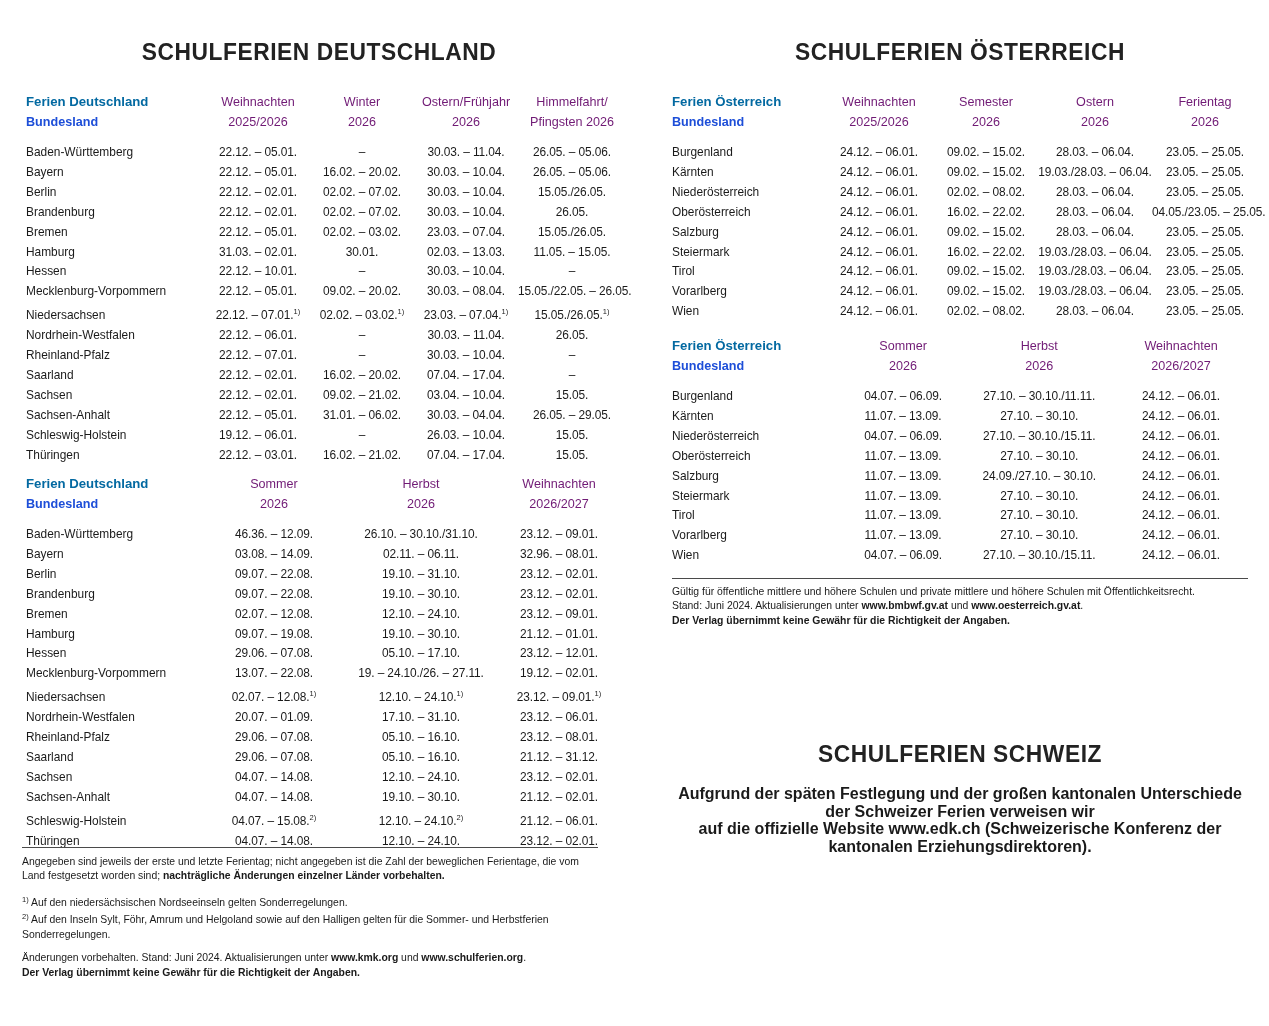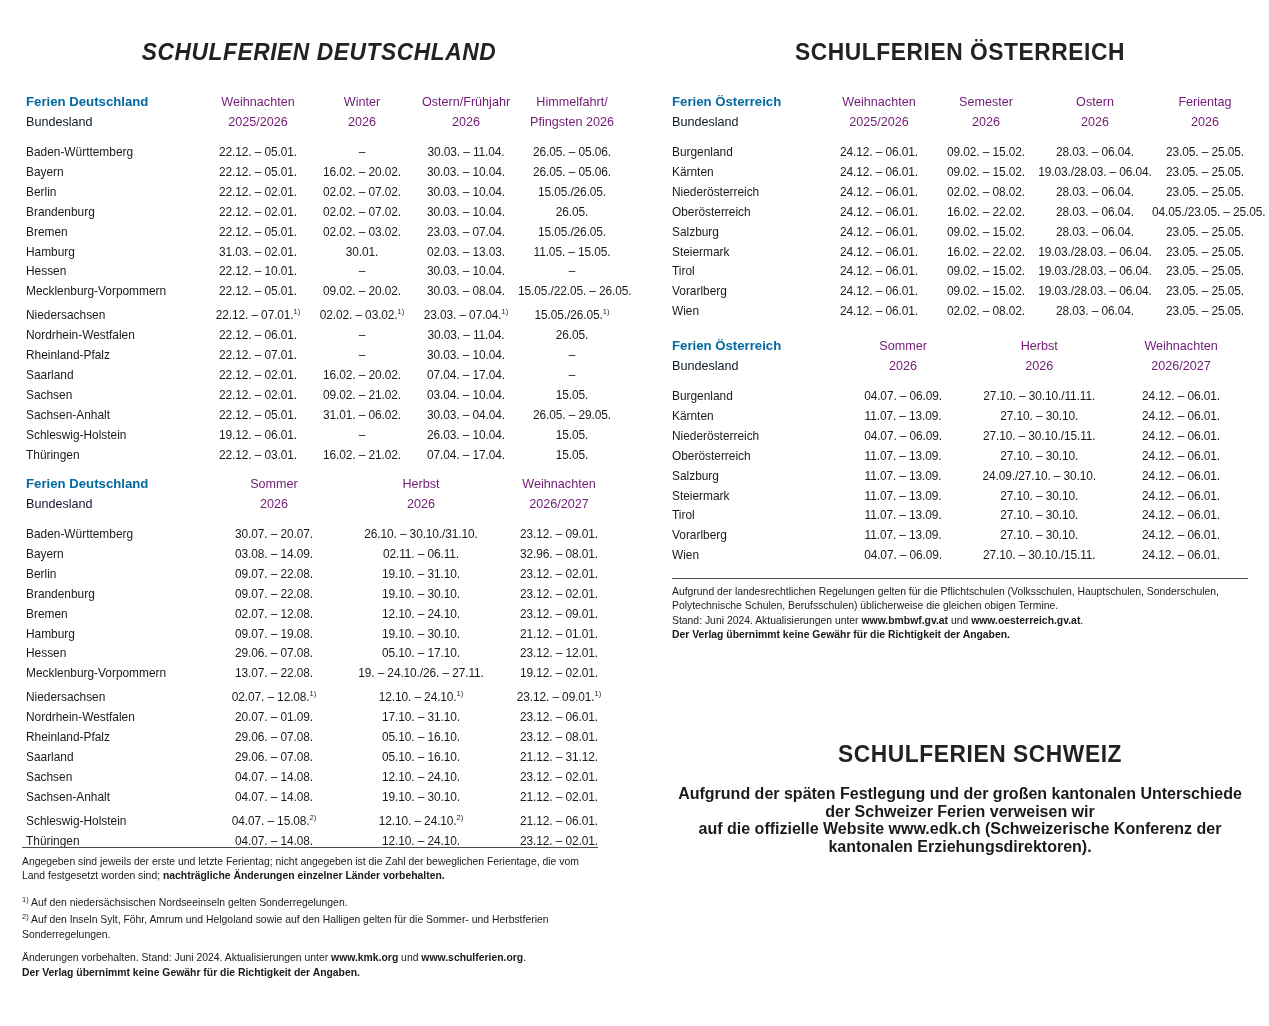--- a/index.html
+++ b/index.html
@@ -20,23 +20,23 @@
     font-size: 24.5px;
     font-weight: 700;
     letter-spacing: 0.6px;
     text-align: center;
     margin: 0;
     padding: 0;
     color: #222222;
     font-stretch: condensed;
     transform: scaleX(0.93);
   }
-  .title-wrap-de { position: absolute; left: 26px; top: 38px; width: 586px; font-style: italic; }
+  .title-wrap-de { position: absolute; left: 26px; top: 38px; width: 586px; }
   .title-wrap-at { position: absolute; left: 672px; top: 38px; width: 576px; }
-  .title-wrap-ch { position: absolute; left: 692px; top: 740px; width: 576px; }
+  .title-wrap-ch { position: absolute; left: 672px; top: 740px; width: 576px; }
 
   table.ferien {
     width: 100%;
     border-collapse: collapse;
     font-size: 11.6px;
     table-layout: fixed;
   }
   table.ferien th, table.ferien td {
     padding: 0;
     line-height: 19.9px;
@@ -52,22 +52,22 @@
     padding-bottom: 0;
   }
   table.ferien thead th.hrow1 { padding-bottom: 0px; }
   table.ferien thead th.statecol {
     text-align: left;
     color: #0369a1;
     font-weight: 700;
     font-size: 13.2px;
   }
   table.ferien thead th.statecol.sub {
-    color: #0f172a;
-    font-weight: 400;
+    color: #1d4ed8;
+    font-weight: 700;
     font-size: 12.6px;
   }
   table.ferien tbody tr.spacer td { height: 11px; line-height: 11px; }
   table.ferien tbody td.state { text-align: left; font-size: 11.9px; }
   table.ferien tbody td.val   { text-align: center; font-size: 11.9px; letter-spacing: -0.1px;}
   sup.fn { font-size: 7.5px; vertical-align: super; letter-spacing: 0; }
 
   .tbl-de-1 { position: absolute; left: 26px; top: 92px;  width: 580px; }
   .tbl-de-2 { position: absolute; left: 26px; top: 474px; width: 580px; }
   .tbl-at-1 { position: absolute; left: 672px; top: 92px;  width: 576px; }
@@ -288,21 +288,21 @@
             <th>2026</th>
             <th>2026/2027</th>
           </tr>
         </thead>
       <tbody>
           <tr class="spacer">
             <td colspan="4"></td>
           </tr>
           <tr>
             <td class="state">Baden-Württemberg</td>
-            <td class="val">30.07. – 20.07.</td>
+            <td class="val">46.36. – 12.09.</td>
             <td class="val">26.10. – 30.10./31.10.</td>
             <td class="val">23.12. – 09.01.</td>
           </tr>
           <tr>
             <td class="state">Bayern</td>
             <td class="val">03.08. – 14.09.</td>
             <td class="val">02.11. – 06.11.</td>
             <td class="val">32.96. – 08.01.</td>
           </tr>
           <tr>
@@ -590,21 +590,21 @@
       <span>Auf den Inseln Sylt, Föhr, Amrum und Helgoland sowie auf den Halligen gelten für die Sommer- und Herbstferien Sonderregelungen.</span>
     </p>
     <div class="gap"></div>
     <p>
       <span>Änderungen vorbehalten. Stand: Juni 2024. Aktualisierungen unter </span><b>www.kmk.org</b><span> und </span><b>www.schulferien.org</b><span>.</span>
     </p>
     <p><b>Der Verlag übernimmt keine Gewähr für die Richtigkeit der Angaben.</b></p>
   </div>
 
   <div class="notes notes-at">
-    <p>Aufgrund der landesrechtlichen Regelungen gelten für die Pflichtschulen (Volksschulen, Hauptschulen, Sonderschulen, Polytechnische Schulen, Berufsschulen) üblicherweise die gleichen obigen Termine.</p>
+    <p>Gültig für öffentliche mittlere und höhere Schulen und private mittlere und höhere Schulen mit Öffentlichkeitsrecht.</p>
     <p>
       <span>Stand: Juni 2024. Aktualisierungen unter </span><b>www.bmbwf.gv.at</b><span> und </span><b>www.oesterreich.gv.at</b><span>.</span>
     </p>
     <p><b>Der Verlag übernimmt keine Gewähr für die Richtigkeit der Angaben.</b></p>
   </div>
 
   <div class="ch-text">
     <div>Aufgrund der späten Festlegung und der großen kantonalen Unterschiede der Schweizer Ferien verweisen wir</div>
     <div>auf die offizielle Website www.edk.ch (Schweizerische Konferenz der kantonalen Erziehungsdirektoren).</div>
   </div>

